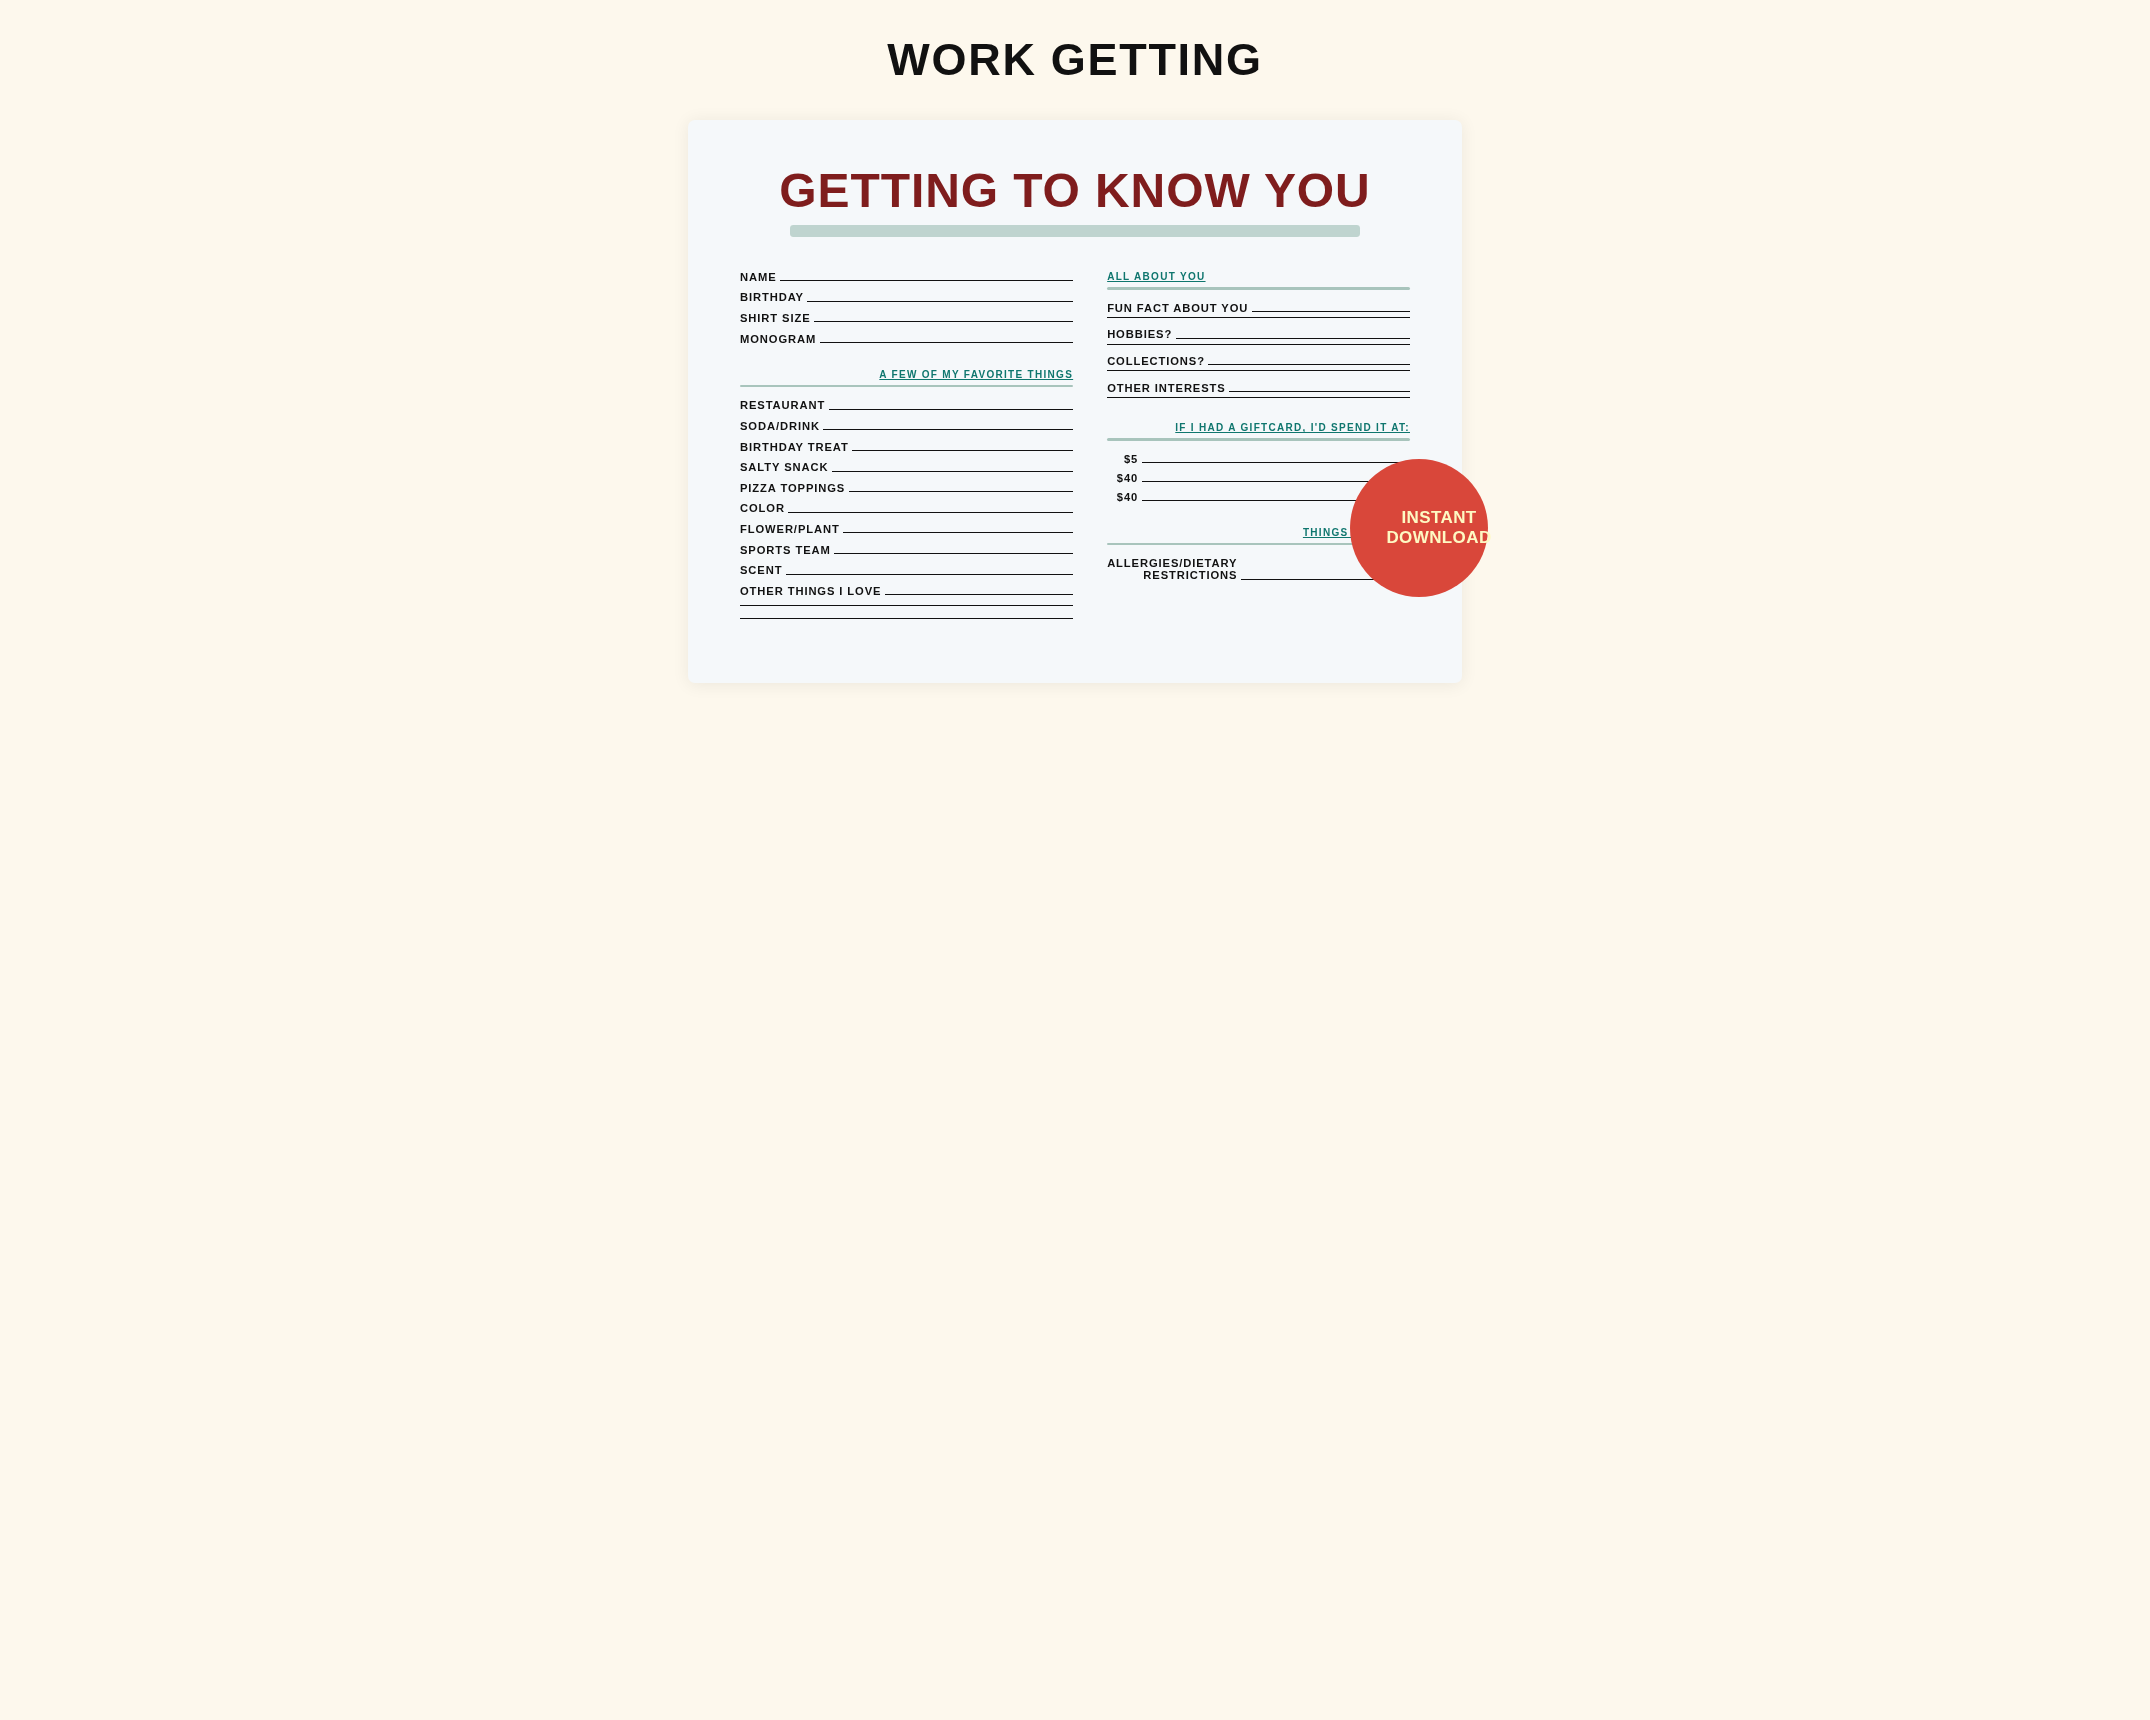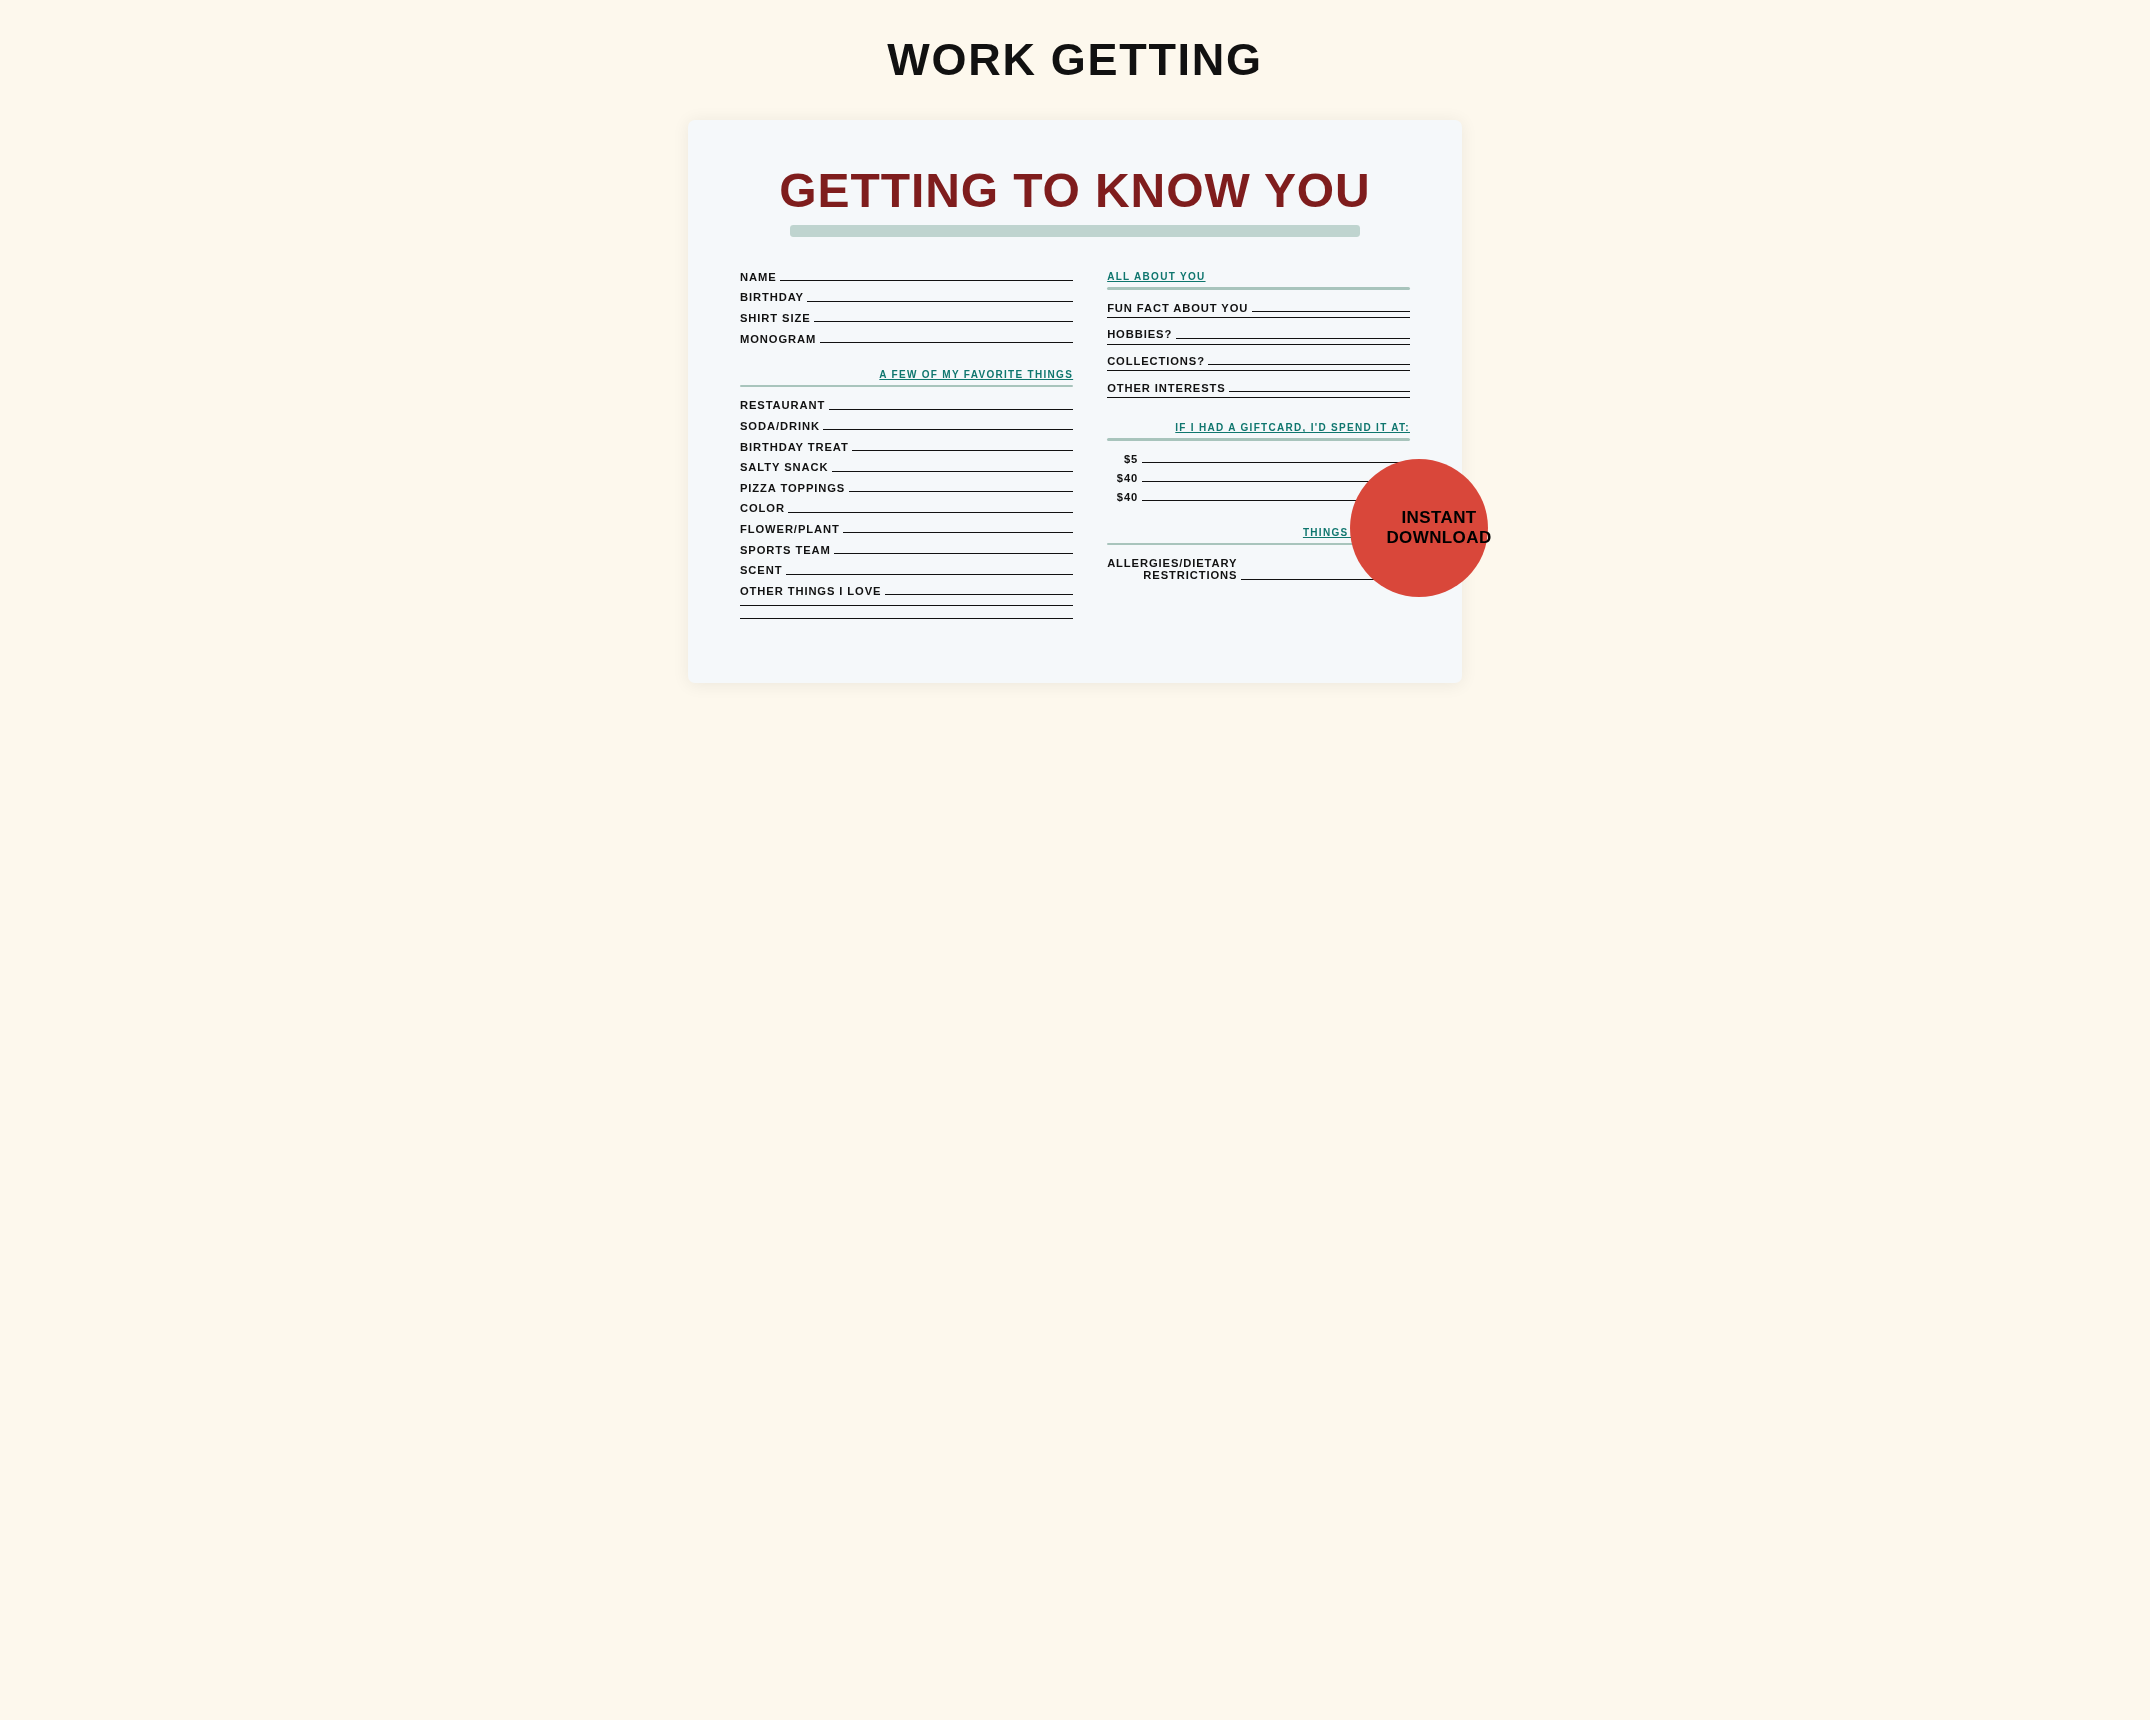--- a/index.html
+++ b/index.html
@@ -172,21 +172,21 @@
       display: flex;
       flex-direction: column;
       align-items: center;
       justify-content: center;
       z-index: 10;
     }
 
     .instant-badge-text {
       font-size: 17px;
       font-weight: 900;
-      color: #000000;
+      color: #fef9c3;
       text-align: center;
       font-family: Arial Black, Arial, sans-serif;
       line-height: 1.2;
       letter-spacing: 0.4px;
       margin-left: 40px;
     }
 
     .bottom-lines {
       margin-top: 6.9px;
     }

